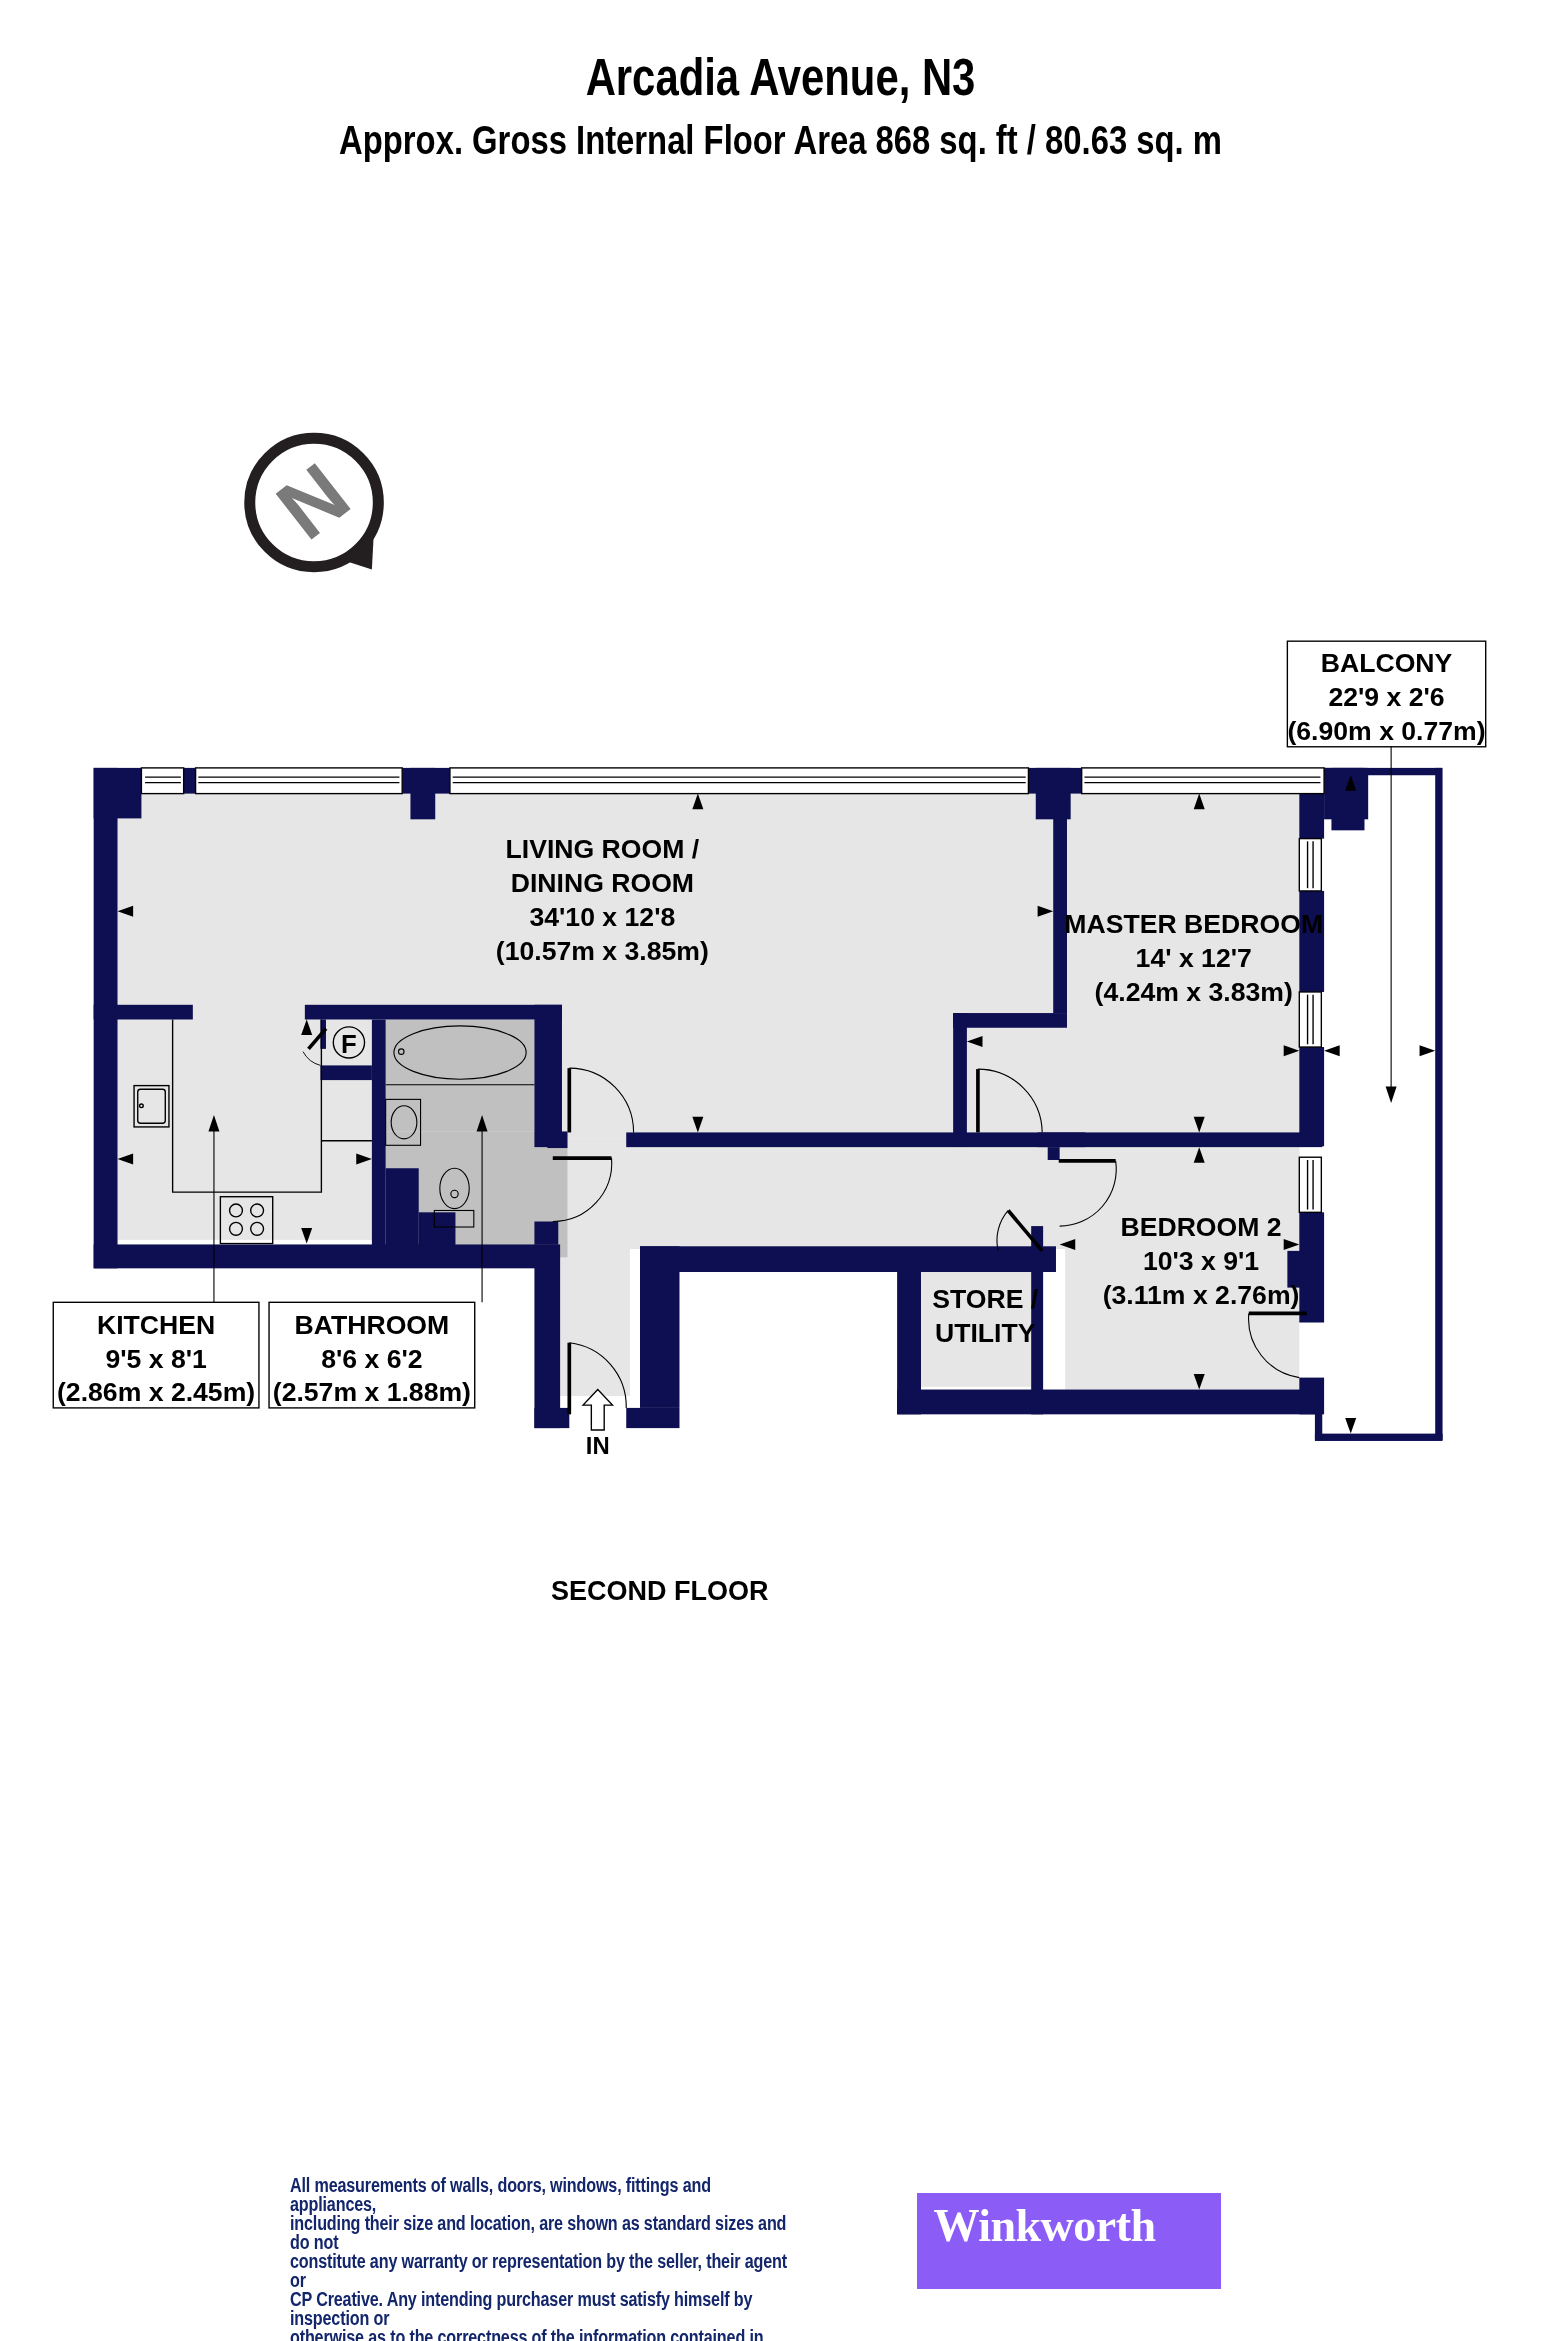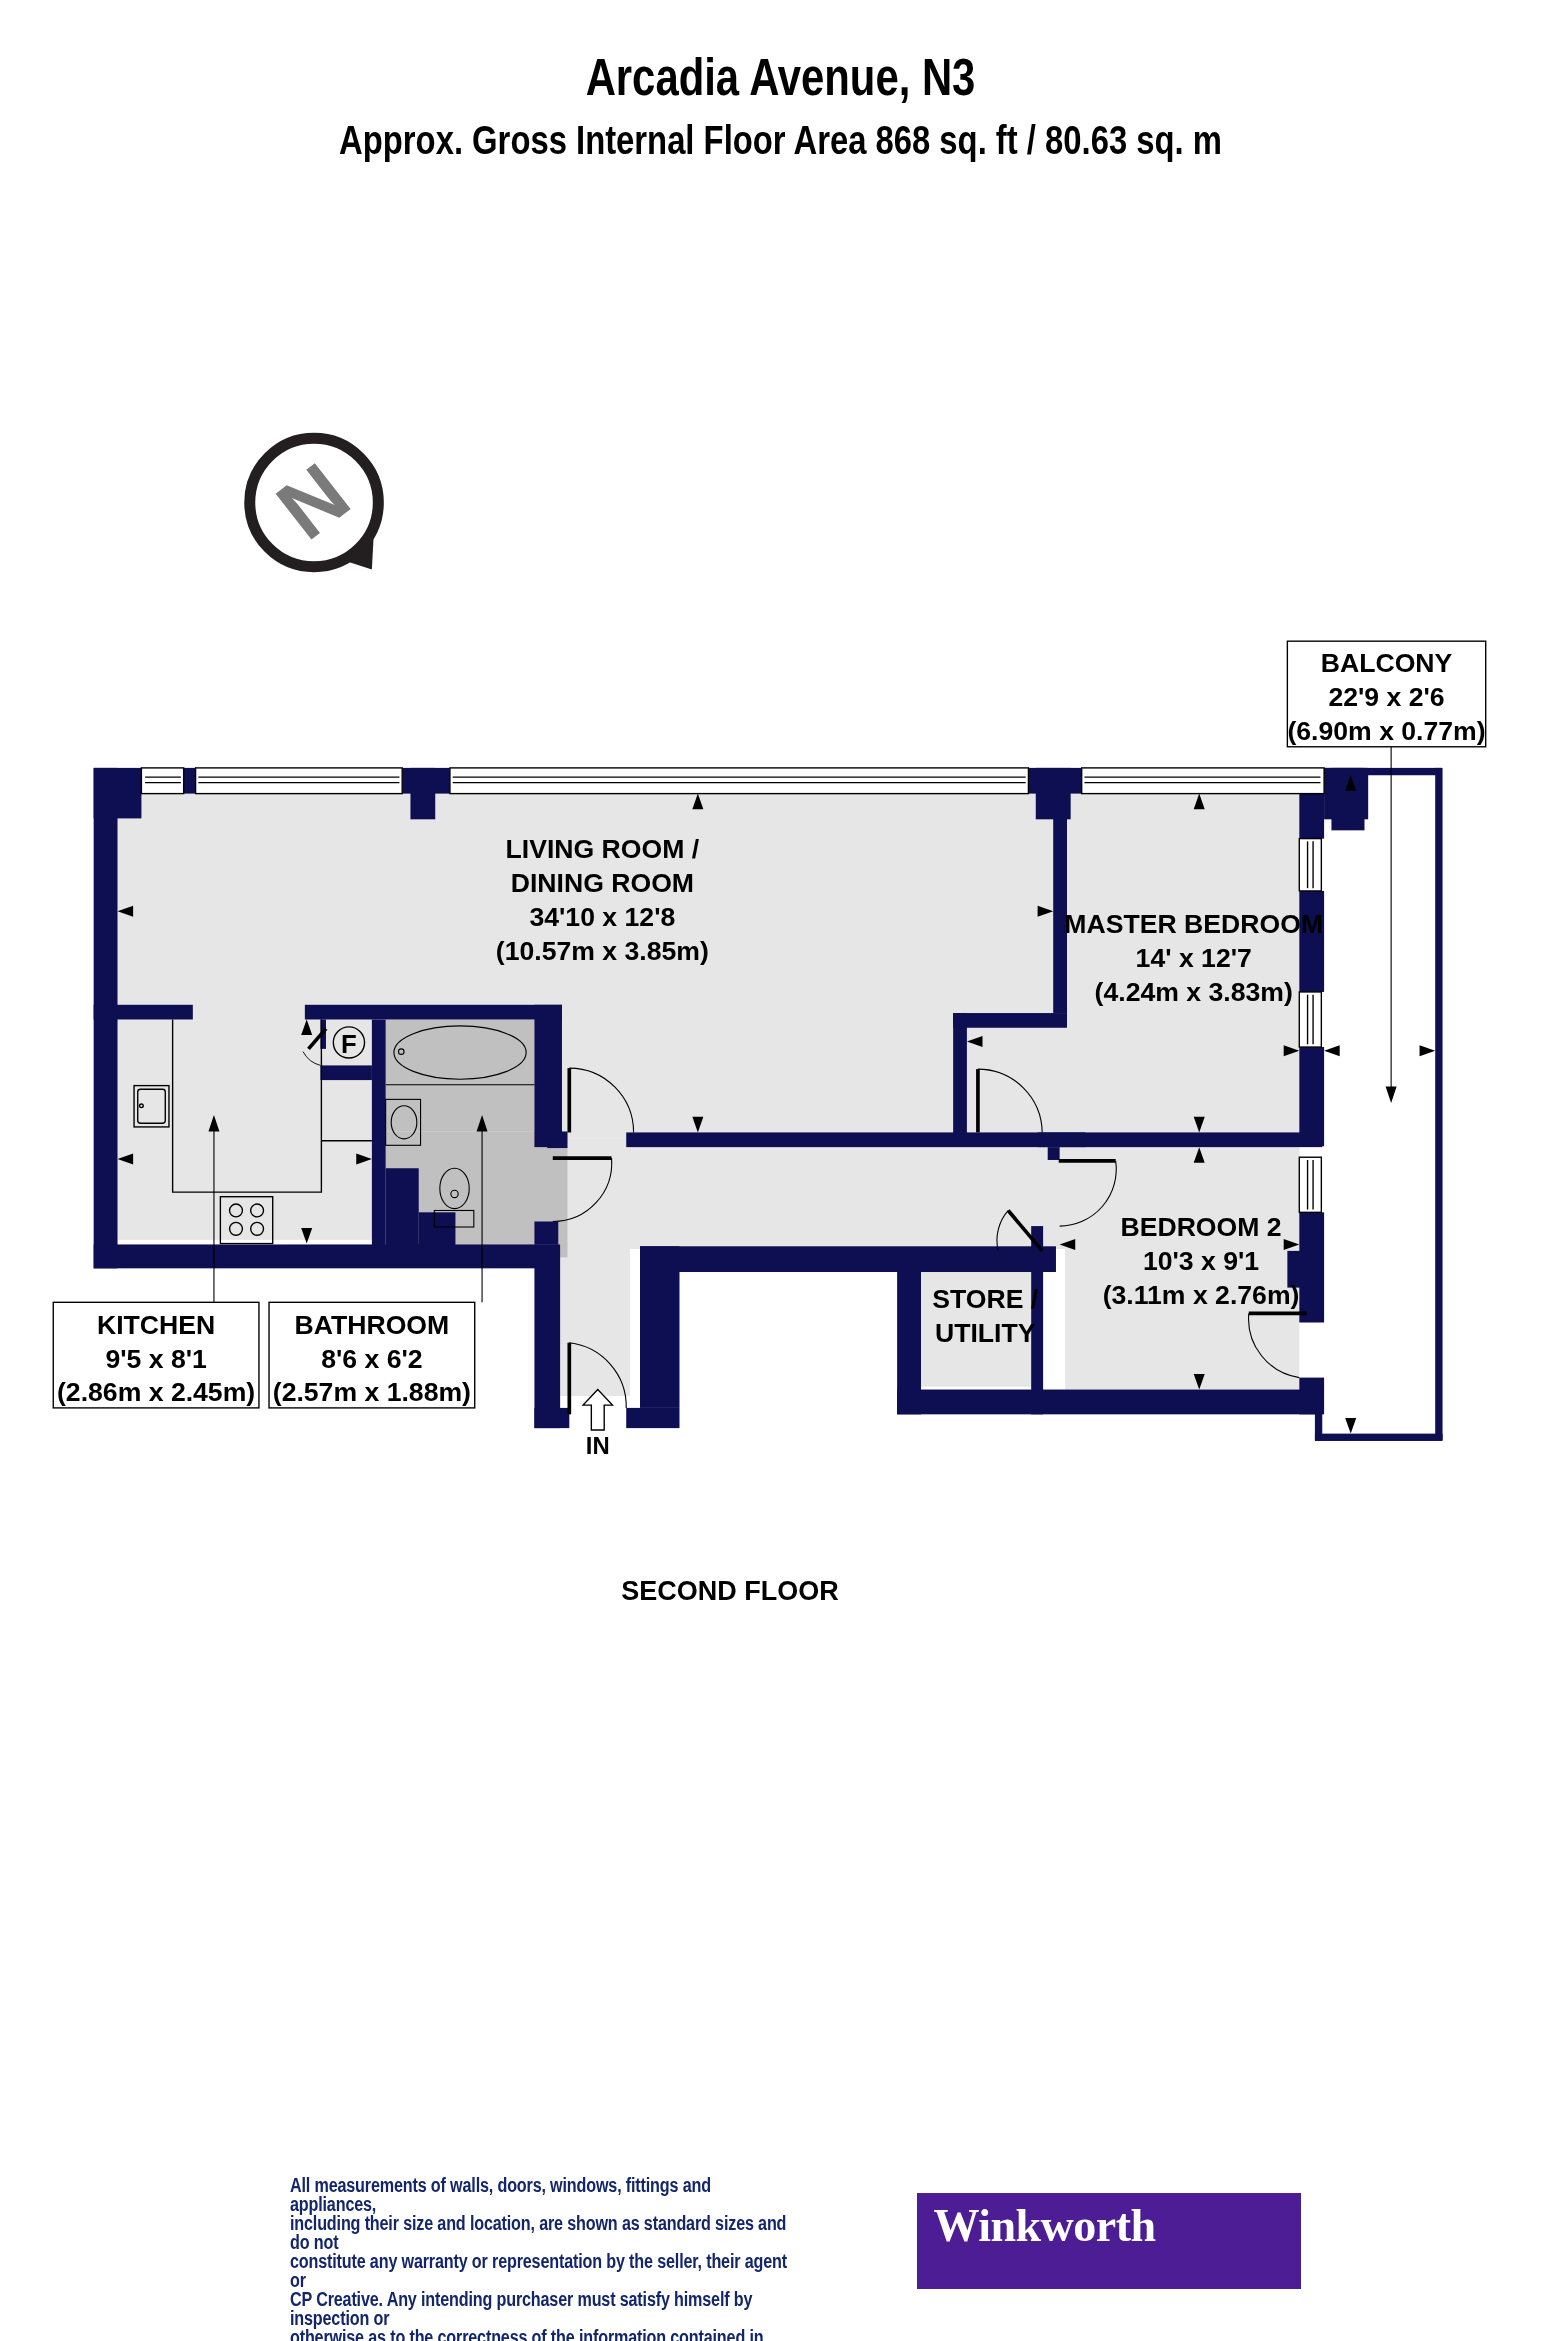--- a/index.html
+++ b/index.html
@@ -2,23 +2,23 @@
 <html style="font-size:14.7px"><head>
 <meta charset="utf-8">
 <style>
   html, body { margin: 0; padding: 0; background: #ffffff; }
   body { width: 1561px; height: 2342px; position: relative; overflow: hidden; font-family: "Liberation Sans", sans-serif; }
   .title { position: absolute; left: 0; width: 1561px; text-align: center; font-weight: bold; color: #000; transform: scaleX(0.82); transform-origin: 50% 50%; }
   #t1 { top: 48px; font-size: 51px; }
   #t2 { top: 118px; font-size: 40px; }
   svg#plan { position: absolute; left: 0; top: 0; }
   .lbl { font-family: "Liberation Sans", sans-serif; font-weight: bold; fill: #000; text-anchor: middle; }
-  .floor-label { position: absolute; left: 551px; width: 358px; top: 1576px; text-align: center; font-weight: bold; font-size: 27px; color: #000; }
+  .floor-label { position: absolute; left: 551px; width: 358px; top: 1576px; font-weight: bold; font-size: 27px; color: #000; }
   .disclaimer { position: absolute; left: 290px; top: 2175px; width: 643px; font-size: 20.7px; line-height: 19px; color: #13266b; font-weight: bold; transform: scaleX(0.78); transform-origin: 0 0; white-space: pre-line; letter-spacing: -0.2px; }
-  .logo { position: absolute; left: 917px; top: 2193px; width: 384px; height: 96px; background: #4c1d95; }
+  .logo { position: absolute; left: 917px; top: 2193px; width: 304px; height: 96px; background: #8b5cf6; }
   .logo span { position: absolute; left: 16.5px; top: 5.5px; font-family: "Liberation Serif", serif; font-weight: bold; font-size: 46px; color: #fff; letter-spacing: -0.5px; }
 </style>
 </head>
 <body>
 
 <div id="t1" class="title">Arcadia Avenue, N3</div>
 <div id="t2" class="title">Approx. Gross Internal Floor Area 868 sq. ft / 80.63 sq. m</div>
 
 <svg id="plan" width="1561" height="2342" viewBox="0 0 1700 2550">
 

